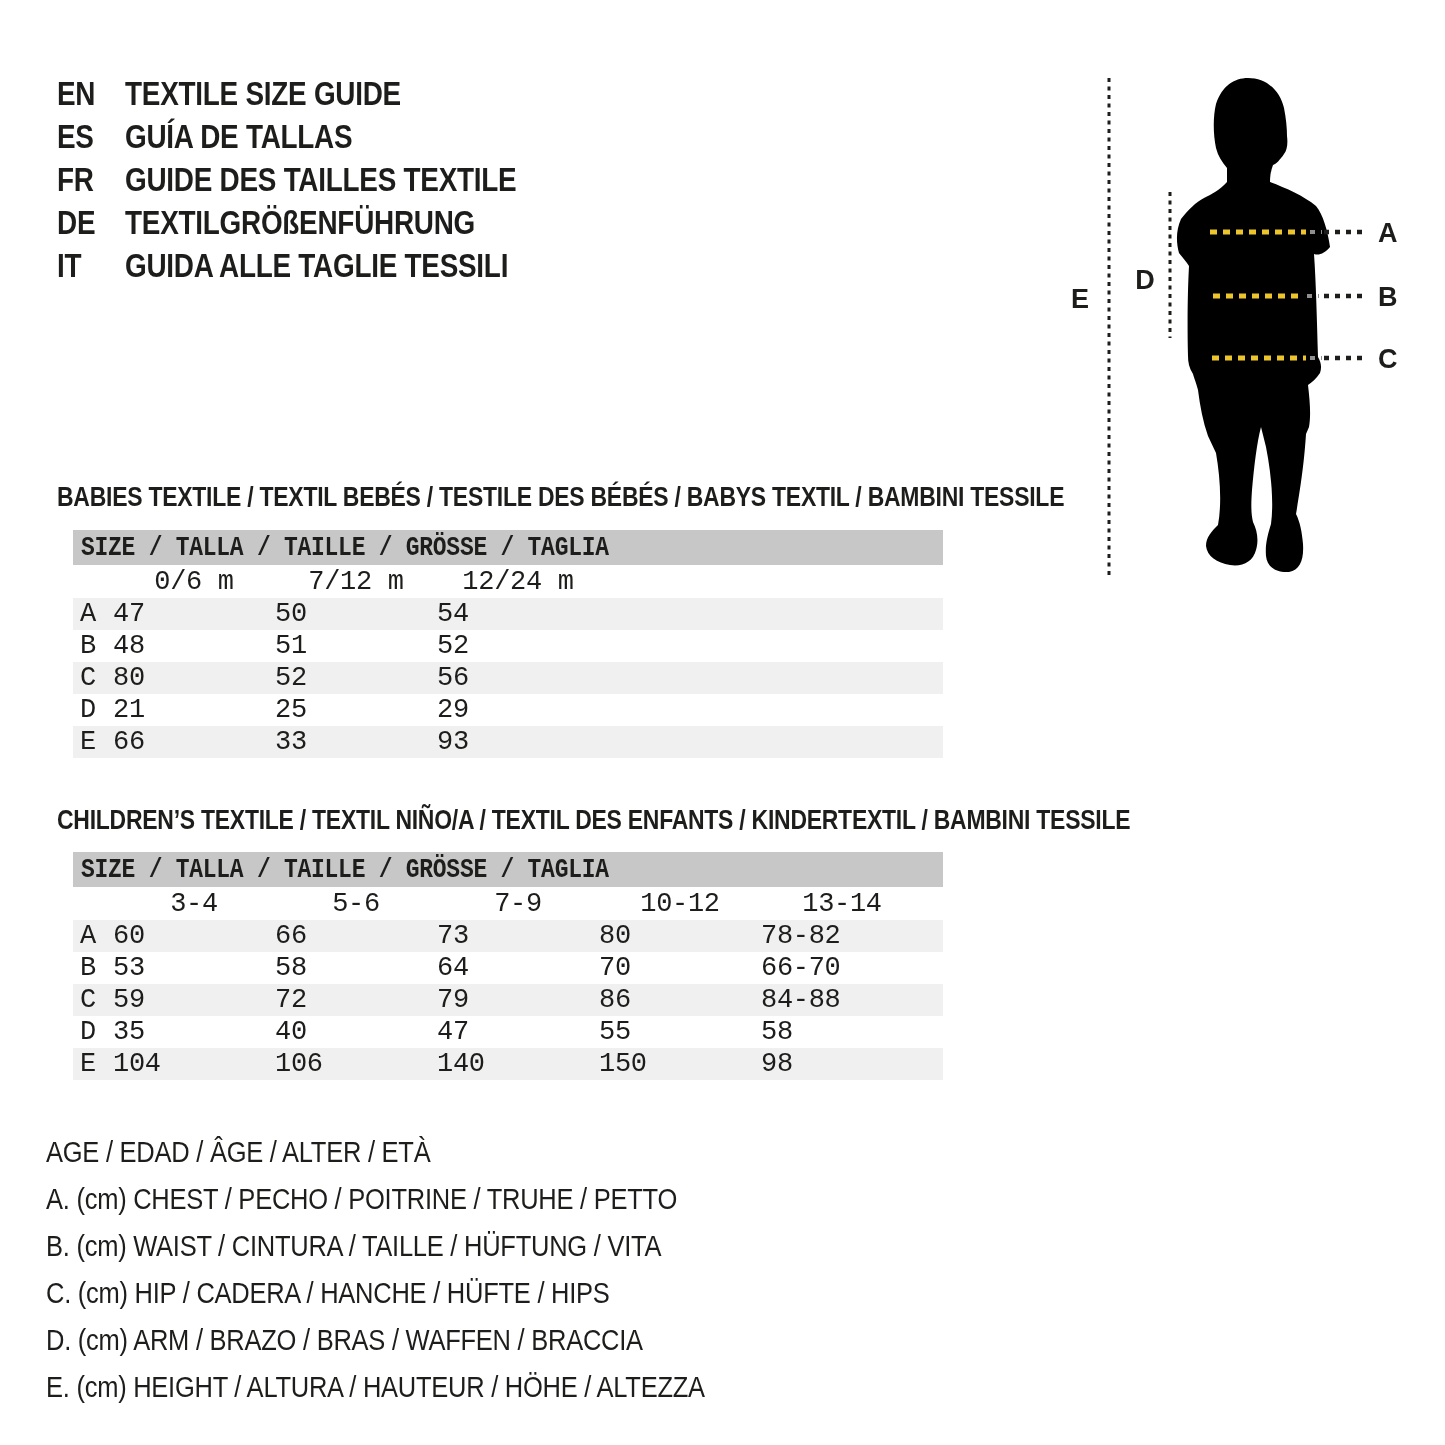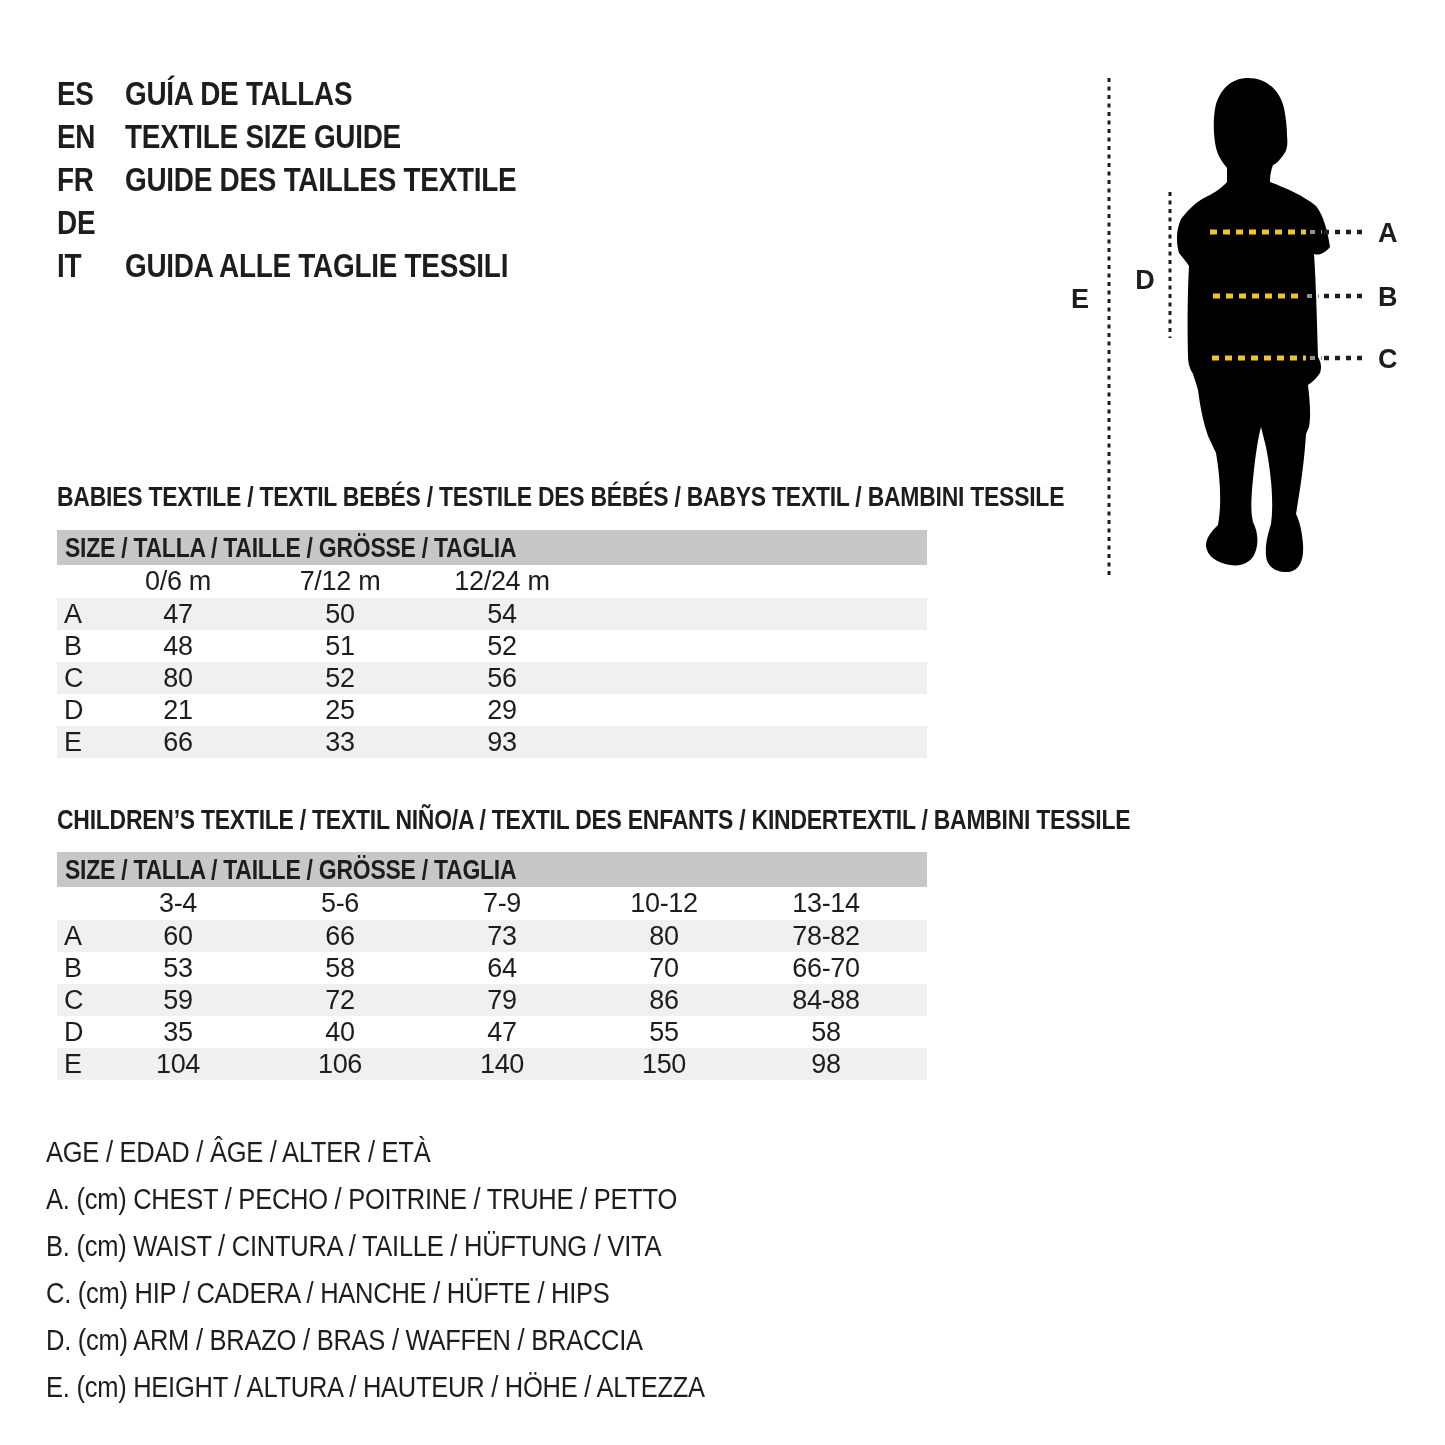--- a/index.html
+++ b/index.html
@@ -29,61 +29,62 @@
   .fdash{stroke:var(--dash-fade);stroke-width:4;stroke-dasharray:5 6;fill:none;}
   .kdash{stroke:var(--ink);stroke-width:4.5;stroke-dasharray:5 6;fill:none;}
   .marker-label{font-family:"Liberation Sans",sans-serif;font-weight:700;font-size:27px;fill:var(--ink);}
 
   
   .section-title{position:absolute;left:57px;font-size:28px;font-weight:700;line-height:30px;white-space:nowrap;}
   #babies-title{top:482px;}
   #children-title{top:805px;}
 
   
-  .table-wrap{position:absolute;left:57px;width:870px;}
+  .table-wrap{position:absolute;left:73px;width:870px;font-family:Liberation Mono, monospace;}
   #babies-table-wrap{top:530px;}
   #children-table-wrap{top:852px;}
   .table-bar{height:35px;background:var(--header-bar);font-size:28px;font-weight:700;line-height:35px;padding-left:8px;white-space:nowrap;}
   table.size-table{border-collapse:collapse;table-layout:fixed;width:870px;font-size:27px;color:var(--ink);}
   table.size-table thead tr{height:33px;}
   table.size-table thead th{font-weight:400;text-align:center;letter-spacing:-0.3px;}
   table.size-table tbody tr{height:32px;}
   table.size-table tbody tr:nth-child(odd){background:var(--row-stripe);}
   table.size-table tbody th{font-weight:400;text-align:left;padding-left:7px;letter-spacing:-0.3px;}
-  table.size-table tbody td{text-align:center;letter-spacing:-0.3px;}
+  table.size-table tbody td{text-align:left;letter-spacing:-0.3px;}
 
   
   #legend{position:absolute;left:46px;top:1128px;}
   .legend-line{height:47px;line-height:47px;font-size:30px;font-weight:400;white-space:nowrap;}
   .legend-line .cond{transform:scaleX(0.85);}
 </style>
 </head>
 <body>
 
 <div id="canvas">
 
   <div id="lang-header">
 
       <div class="lang-row">
+        <span class="lang-code"><span class="cond">EN</span></span>
+        <span class="lang-title"><span class="cond">TEXTILE SIZE GUIDE</span></span>
+      </div>
+
+      <div class="lang-row">
         <span class="lang-code"><span class="cond">ES</span></span>
         <span class="lang-title"><span class="cond">GUÍA DE TALLAS</span></span>
       </div>
 
       <div class="lang-row">
-        <span class="lang-code"><span class="cond">EN</span></span>
-        <span class="lang-title"><span class="cond">TEXTILE SIZE GUIDE</span></span>
-      </div>
-
-      <div class="lang-row">
         <span class="lang-code"><span class="cond">FR</span></span>
         <span class="lang-title"><span class="cond">GUIDE DES TAILLES TEXTILE</span></span>
       </div>
 
       <div class="lang-row">
         <span class="lang-code"><span class="cond">DE</span></span>
+        <span class="lang-title"><span class="cond">TEXTILGRÖßENFÜHRUNG</span></span>
       </div>
 
       <div class="lang-row">
         <span class="lang-code"><span class="cond">IT</span></span>
         <span class="lang-title"><span class="cond">GUIDA ALLE TAGLIE TESSILI</span></span>
       </div>
     </div>
 
   <svg id="figure-svg" width="385" height="530" viewBox="0 0 385 530" xmlns="http://www.w3.org/2000/svg">
 

